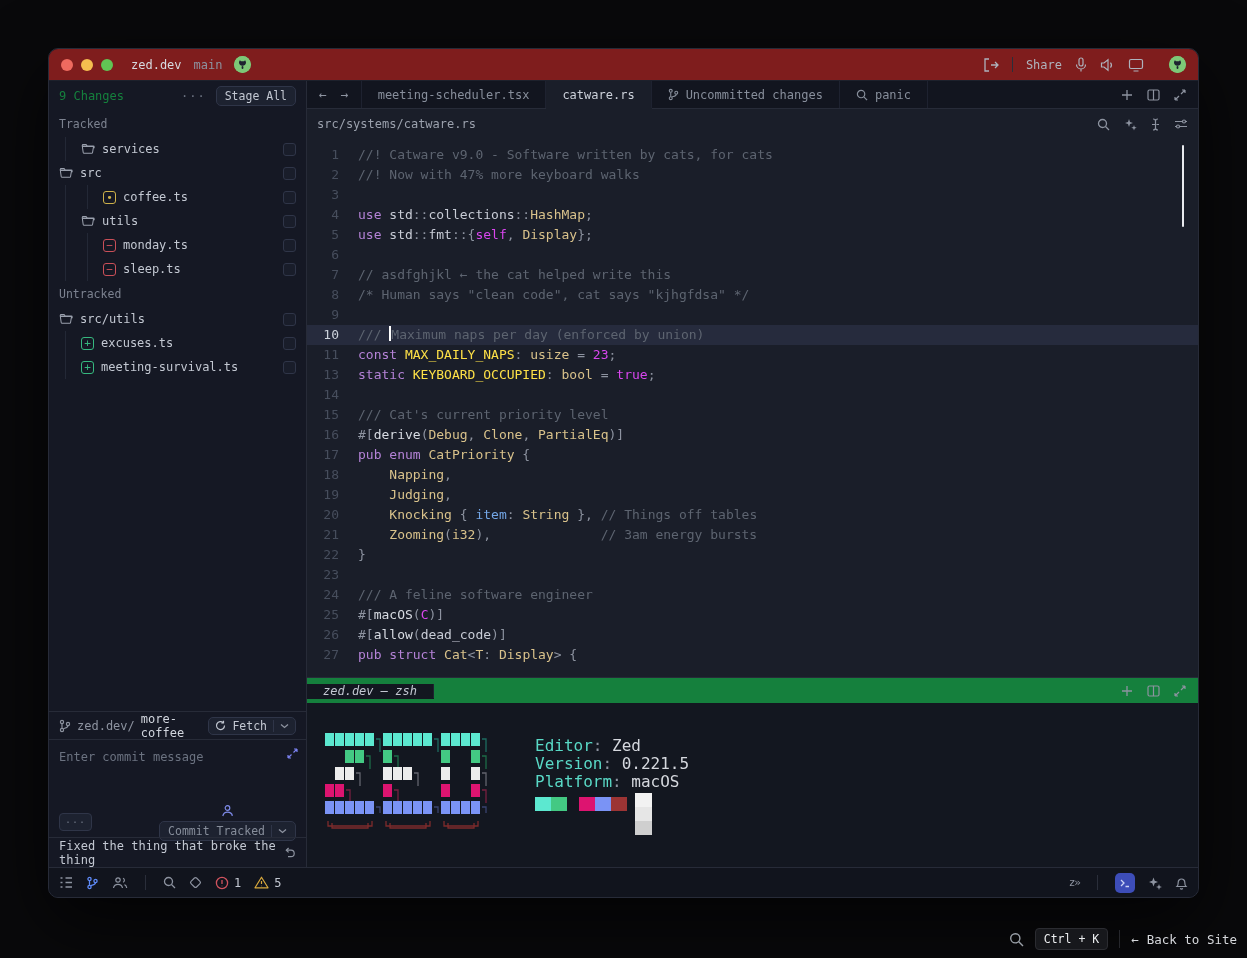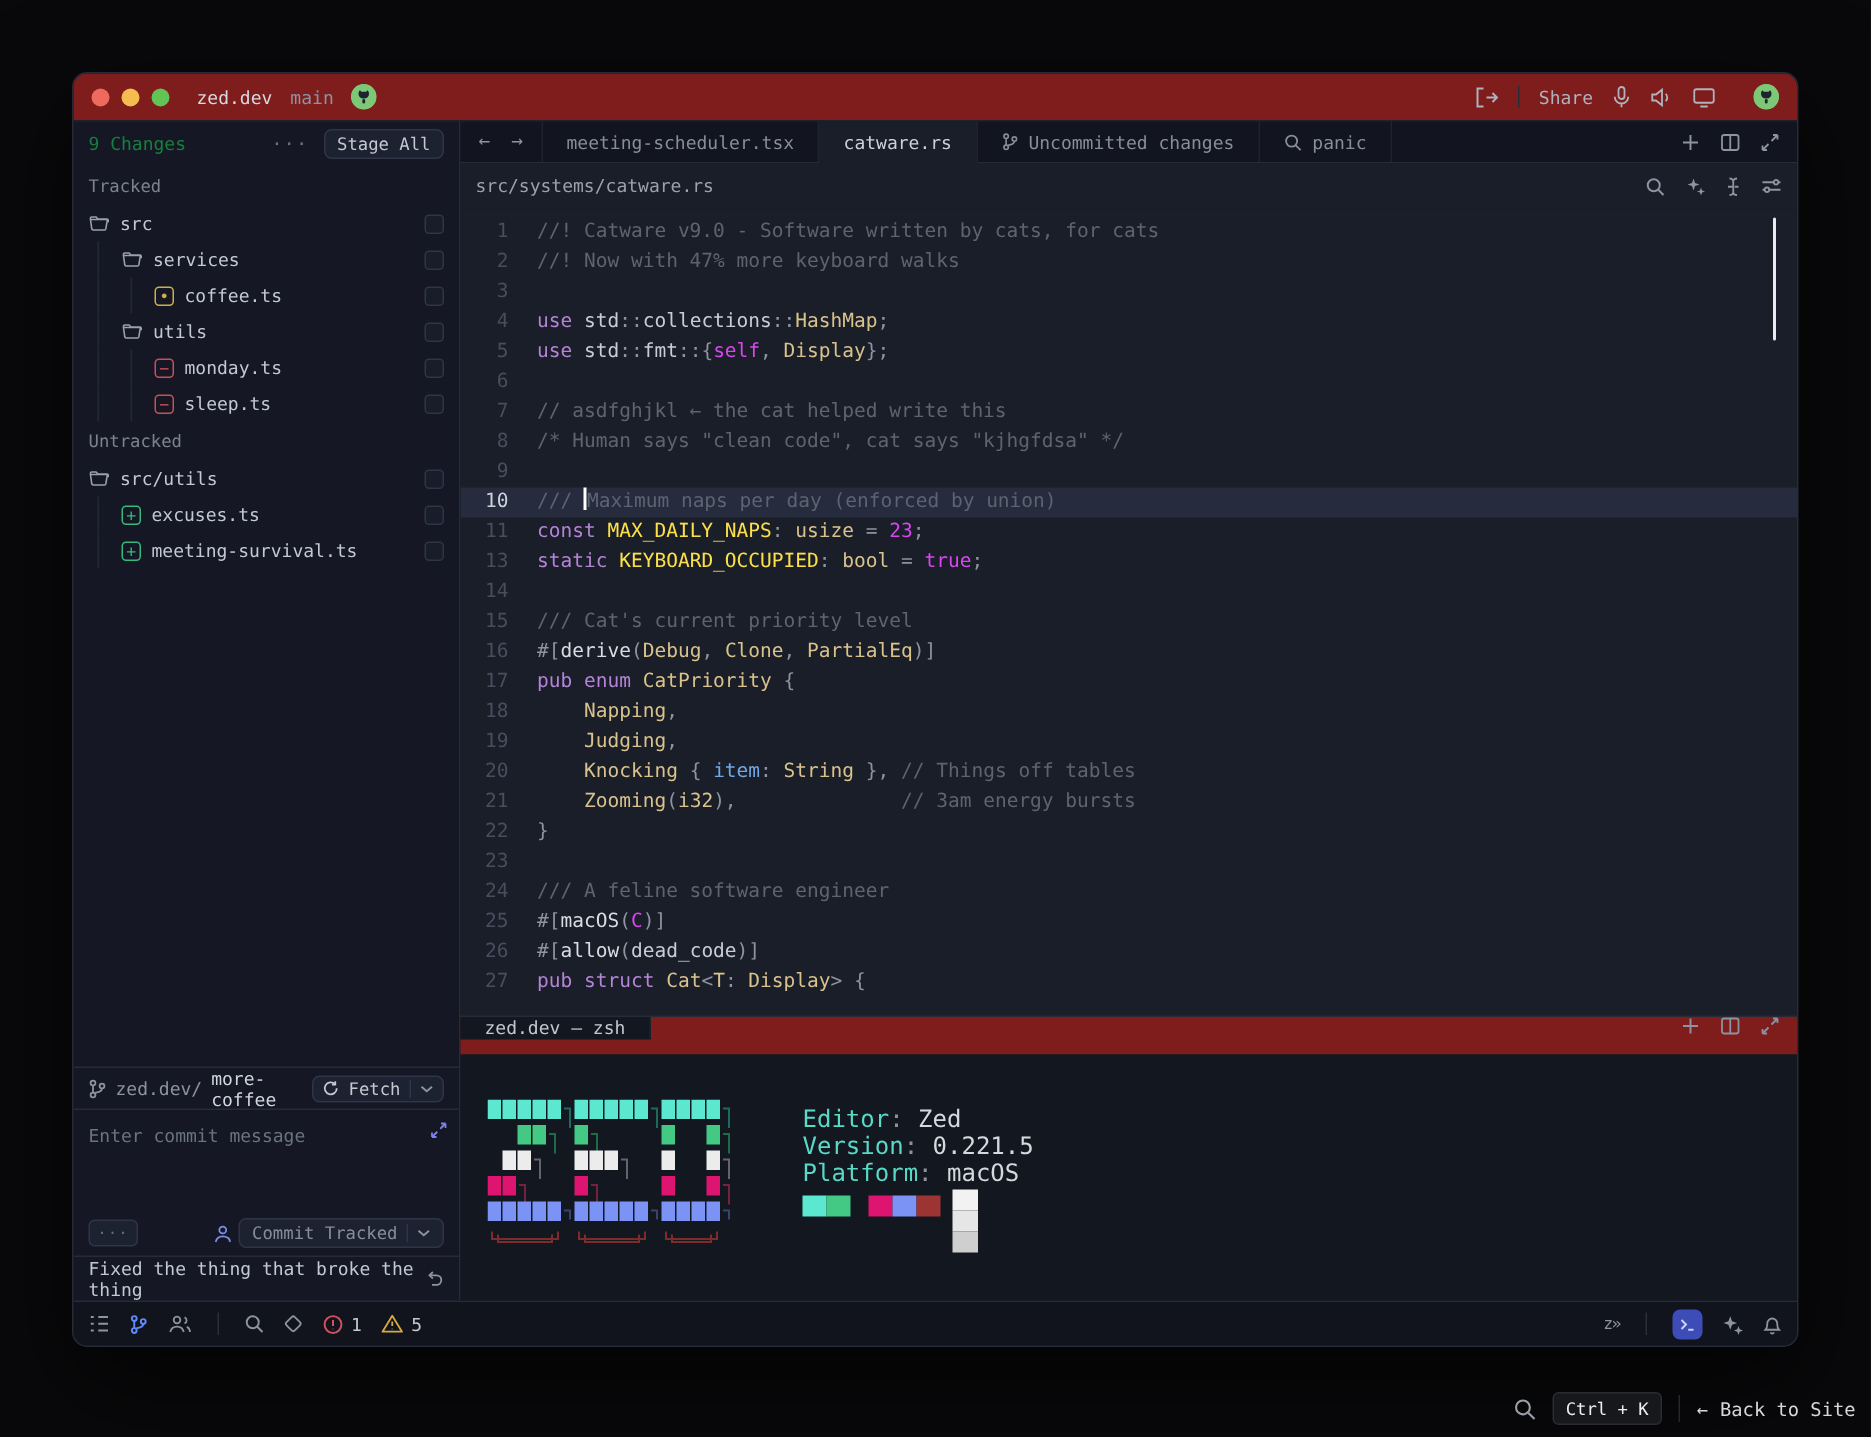--- a/index.html
+++ b/index.html
@@ -55,21 +55,21 @@
   .branch-remote { color:#8d93a0; }
   .branch-name { color:#d2d6de; }
   .branch-row .btn { margin-left:auto; padding:1px 6px; }
   .btn-div { width:1px; height:12px; background:#2f3548; }
   .commit-box { height:68px; flex:none; border-top:1px solid #272b38; position:relative; padding:10px; }
   .commit-placeholder { color:#6b7280; font-size:12px; }
   .commit-expand { position:absolute; top:8px; right:8px; }
   .commit-actions { height:30px; flex:none; display:flex; align-items:center; padding:0 10px; gap:8px; }
   .mini-btn { background:#1d2230; border:1px solid #2f3548; border-radius:4px; color:#6b7280;
               font-size:10px; padding:0 5px; height:18px; display:flex; align-items:center; letter-spacing:1px;}
-  .commit-actions .right { margin-left:auto; display:flex; align-items:center; gap:4px; }
+  .commit-actions .right { margin-left:auto; display:flex; align-items:center; gap:4px;flex-direction:column; }
   .commit-btn-label { color:#878e9b; }
   .last-commit { height:30px; flex:none; border-top:1px solid #272b38; display:flex; align-items:center;
                  padding:0 10px; color:#c3c8d2; font-size:12px; }
   .last-commit .icon { margin-left:auto; }
 
   
   .main { flex:1; display:flex; flex-direction:column; min-width:0; }
   .tabbar { height:28px; flex:none; background:#12151f; display:flex; align-items:stretch;
             border-bottom:1px solid #272b38; }
   .tab-nav { display:flex; align-items:center; gap:14px; padding:0 12px; color:#8d93a0;
@@ -92,22 +92,22 @@
   .ln { width:32px; flex:none; text-align:right; color:#474e5d; margin-right:19px; }
   .cl.active .ln { color:#ccd2dc; }
   .ct { white-space:pre; }
   .cm{color:#5d6470} .kw{color:#b583d8} .ty{color:#d9c28b} .cn{color:#fde047}
   .num{color:#d946ef} .pr{color:#73a6e6} .pl{color:#c8ccd6} .pu{color:#8d93a0}
   .fn{color:#d8dce3}
   .cursor { display:inline-block; width:2px; height:15px; background:#ffffff; vertical-align:-2px; }
   .scrollbar { position:absolute; right:14px; top:6px; width:2px; height:82px; background:#e8eaee; border-radius:1px; }
 
   
-  .term-tabbar { height:26px; flex:none; background:#7f1d1d; border-top:1px solid #272b38;
-                 display:flex; align-items:flex-start; }
+  .term-tabbar { height:26px; flex:none; background:#15803d; border-top:1px solid #272b38;
+                 display:flex; align-items:center;font-style:italic; }
   .term-tab { display:flex; align-items:center; padding:0 16px; font-size:12px; color:#c3c8d2;
               background:#131720; border-right:1px solid #1e2230; box-shadow:0 1px 0 #131720; z-index:2;}
   .terminal { height:164px; flex:none; background:#131720; position:relative; font-size:16px; }
   .term-info { position:absolute; left:228px; top:34px; line-height:18px; }
   .t-label { color:#59d9c6; }
   .t-colon { color:#8d93a0; }
   .t-value { color:#d5d8de; }
   .swatches { position:absolute; left:228px; top:94px; display:flex; gap:12px; }
   .swgroup { display:flex; }
   .sw { width:16px; height:14px; }
@@ -193,36 +193,36 @@
 
       <aside class="sidebar">
         <div class="sb-header">
           <span class="sb-title">9 Changes</span>
           <span class="sb-dots">···</span>
           <button class="btn">Stage All</button>
         </div>
         <div class="tree" id="git-tree">
             <div class="tree-header">Tracked</div>
             <div class="tree-row">
+              <span class="guide"></span>
               <span class="t-icon">
                 <svg width="14" height="12" viewBox="0 0 16 13" fill="none" stroke="#9aa0ad" stroke-width="1.2">
                   <path d="M1.5 3.5V2.3c0-.5.4-.8.9-.8h3.4l1.4 1.6h6.9c.5 0 .9.3.9.8v1.6M1.5 3.5h12.9l-1.2 7c-.1.5-.5.9-1 .9H3.5c-.5 0-.9-.4-1-.9z"></path>
                 </svg>
               </span>
-              <span class="t-name">src</span>
-              <span class="cb"></span>
-            </div>
-            <div class="tree-row">
-              <span class="guide"></span>
+              <span class="t-name">services</span>
+              <span class="cb"></span>
+            </div>
+            <div class="tree-row">
               <span class="t-icon">
                 <svg width="14" height="12" viewBox="0 0 16 13" fill="none" stroke="#9aa0ad" stroke-width="1.2">
                   <path d="M1.5 3.5V2.3c0-.5.4-.8.9-.8h3.4l1.4 1.6h6.9c.5 0 .9.3.9.8v1.6M1.5 3.5h12.9l-1.2 7c-.1.5-.5.9-1 .9H3.5c-.5 0-.9-.4-1-.9z"></path>
                 </svg>
               </span>
-              <span class="t-name">services</span>
+              <span class="t-name">src</span>
               <span class="cb"></span>
             </div>
             <div class="tree-row">
               <span class="guide"></span>
               <span class="guide"></span>
               <span class="st modified">•</span>
               <span class="t-name">coffee.ts</span>
               <span class="cb"></span>
             </div>
             <div class="tree-row">

